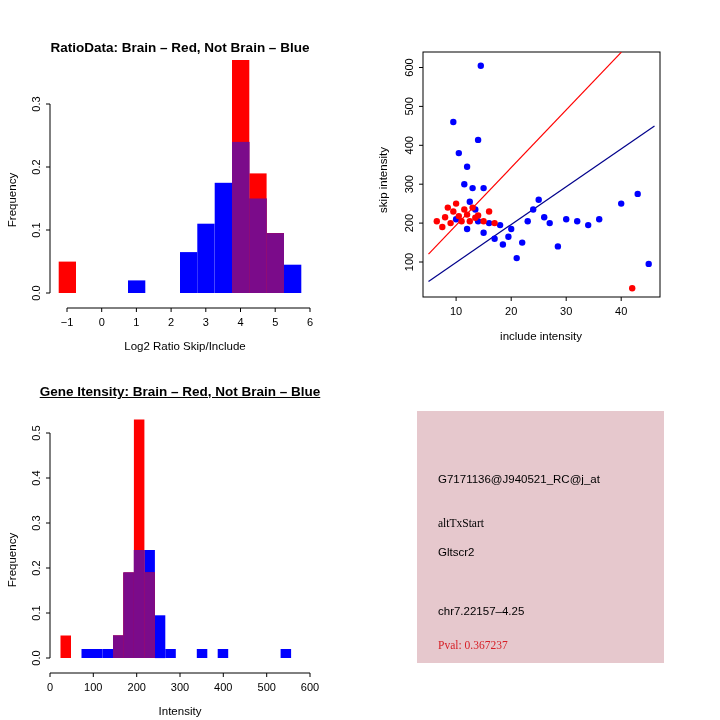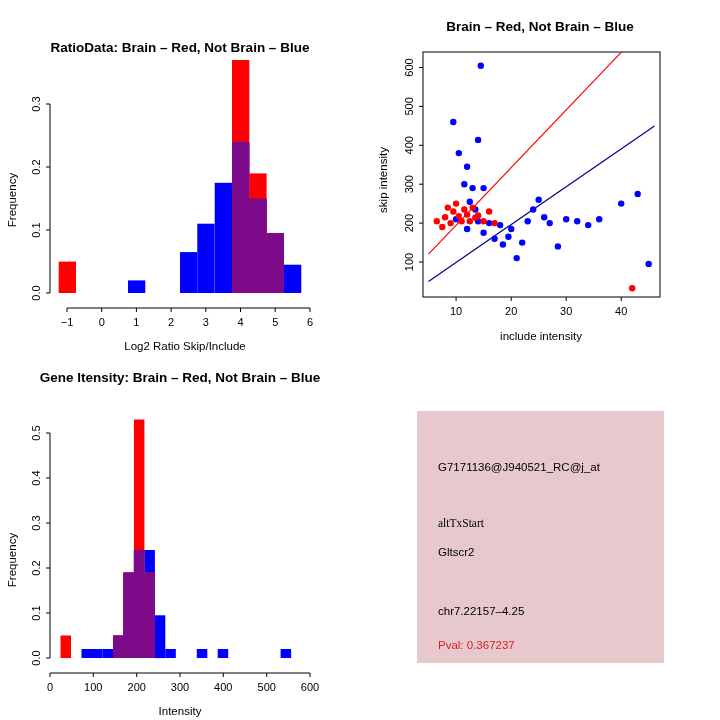--- a/index.html
+++ b/index.html
@@ -27,21 +27,21 @@
     position:absolute;
     left:417px;top:411px;
     width:247px;height:252px;
   }
   .infoline{
     position:absolute;
     left:21px;
     font-size:11.5px;
     white-space:nowrap;
   }
-  .pval{color:#d62027;}
+  .pval{color:#d62027;font-family:Liberation Serif, serif;}
 </style>
 </head>
 <body>
 
 <div class="panel" style="left:0;top:0;width:360px;height:360px;">
   <div class="ttl" style="position:absolute;left:0;top:19px;width:360px;margin-top:21px;">RatioData: Brain – Red, Not Brain – Blue</div>
   <svg width="360" height="360">
 
     <g fill="#0000ff">
       <rect x="128.0" y="280.4" width="17.3" height="12.6"></rect>
@@ -100,21 +100,20 @@
       <text x="205.8" y="326">3</text>
       <text x="240.5" y="326">4</text>
       <text x="275.2" y="326">5</text>
       <text x="310" y="326">6</text>
     </g>
     <text class="axlab" x="185" y="350" text-anchor="middle">Log2 Ratio Skip/Include</text>
   </svg>
 </div>
 
 <div class="panel" style="left:360px;top:0;width:360px;height:360px;">
-  <div class="ttl" style="position:absolute;left:0;top:19px;width:360px;">Brain – Red, Not Brain – Blue</div>
   <svg width="360" height="360">
     <rect x="63" y="52" width="237" height="245" fill="none" stroke="#000" stroke-width="1"></rect>
 
     <line x1="68.5" y1="254.2" x2="261.4" y2="52.1" stroke="#ff0000" stroke-width="1.2"></line>
     <line x1="68.5" y1="281.4" x2="294.5" y2="125.9" stroke="#00008b" stroke-width="1.2"></line>
 
     <g fill="#0000ff">
       <circle cx="93.3" cy="122.0" r="3.2"></circle>
       <circle cx="98.8" cy="153.1" r="3.2"></circle>
       <circle cx="104.3" cy="184.2" r="3.2"></circle>
@@ -201,21 +200,21 @@
       <text x="96.1" y="315">10</text>
       <text x="151.2" y="315">20</text>
       <text x="206.2" y="315">30</text>
       <text x="261.2" y="315">40</text>
     </g>
     <text class="axlab" x="181" y="340" text-anchor="middle">include intensity</text>
   </svg>
 </div>
 
 <div class="panel" style="left:0;top:360px;width:360px;height:360px;">
-  <div class="ttl" style="position:absolute;left:8px;top:10px;width:344px;">Gene Itensity: Brain – Red, Not Brain – Blue</div>
+  <div class="ttl" style="position:absolute;left:8px;top:24px;width:344px;text-decoration:underline;">Gene Itensity: Brain – Red, Not Brain – Blue</div>
   <svg width="360" height="360">
 
     <g fill="#0000ff">
       <rect x="81.5" y="289.0" width="10.5" height="9.0"></rect>
       <rect x="92.0" y="289.0" width="10.5" height="9.0"></rect>
       <rect x="102.5" y="289.0" width="10.5" height="9.0"></rect>
       <rect x="113.0" y="275.5" width="10.5" height="22.5"></rect>
       <rect x="123.4" y="212.5" width="10.5" height="85.5"></rect>
       <rect x="133.9" y="190.0" width="10.5" height="108.0"></rect>
       <rect x="144.4" y="190.0" width="10.5" height="108.0"></rect>
@@ -275,18 +274,18 @@
       <text x="180" y="331">300</text>
       <text x="223.3" y="331">400</text>
       <text x="266.7" y="331">500</text>
       <text x="310" y="331">600</text>
     </g>
     <text class="axlab" x="180" y="355" text-anchor="middle">Intensity</text>
   </svg>
 </div>
 
 <div class="infobox">
-  <div class="infoline" style="top:50px;text-align:right;">G7171136@J940521_RC@j_at</div>
+  <div class="infoline" style="top:62px;text-align:right;">G7171136@J940521_RC@j_at</div>
   <div class="infoline" style="top:106px;font-family:Liberation Serif, serif;">altTxStart</div>
   <div class="infoline" style="top:135px;">Gltscr2</div>
   <div class="infoline" style="top:194px;">chr7.22157–4.25</div>
   <div class="infoline pval" style="top:228px;">Pval: 0.367237</div>
 </div>
 
 </body></html>

